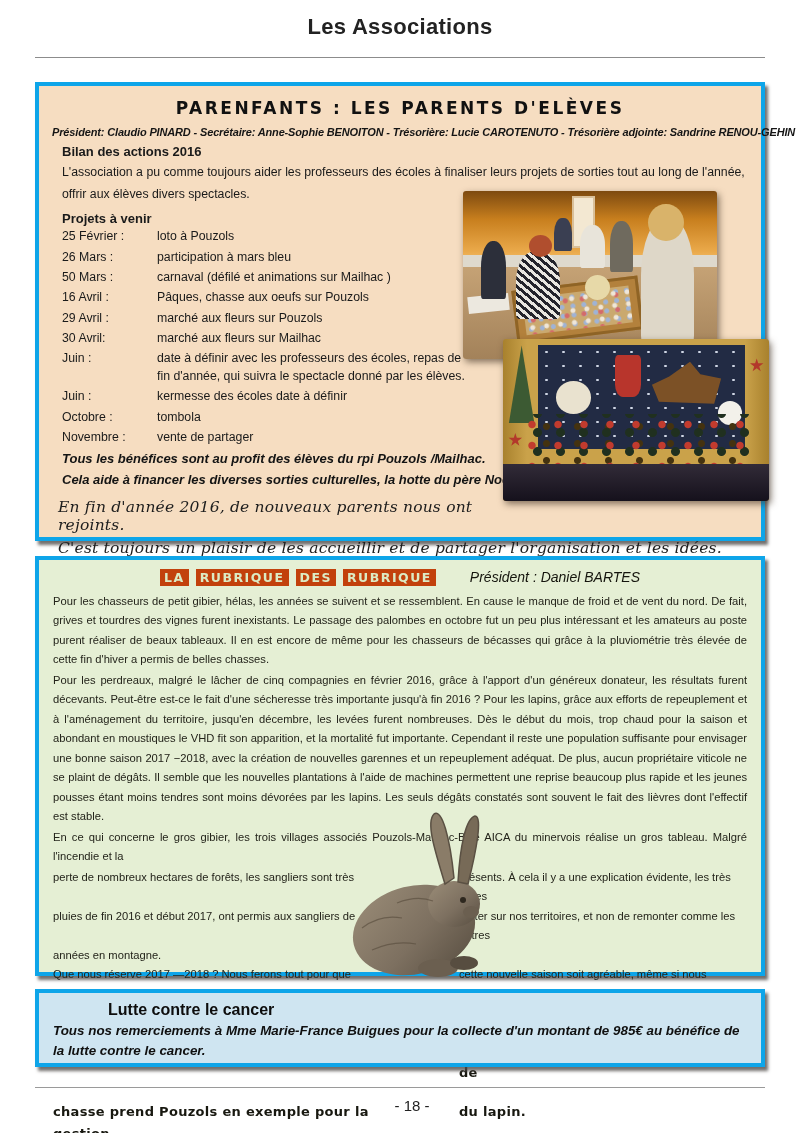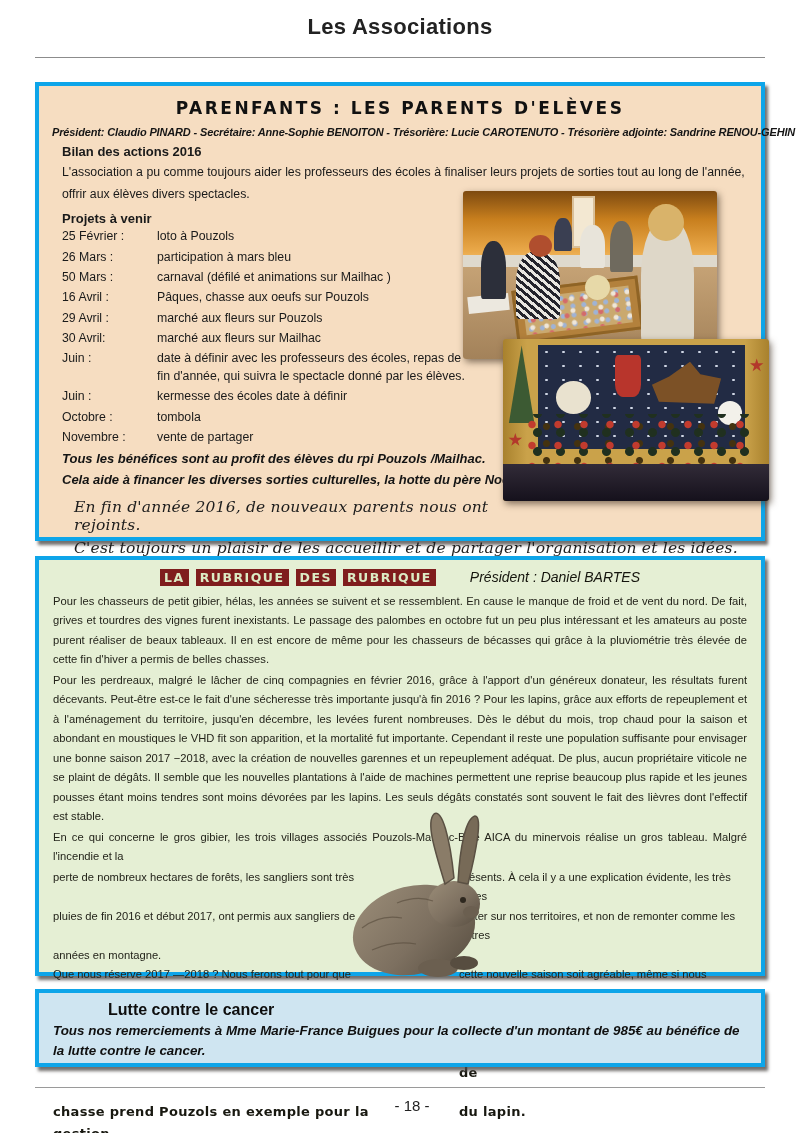--- a/index.html
+++ b/index.html
@@ -31,21 +31,21 @@
     white-space:nowrap;margin:0 0 6px;letter-spacing:-0.15px;color:#151515;
   }
   .pf-subhead{font-weight:bold;font-size:13px;margin:6px 0 2px 10px;}
   .pf-bilan{font-size:12.3px;margin:0 0 0 10px;line-height:1.8;max-width:714px;}
   .pf-events{margin:2px 0 0 10px;width:404px;font-size:12.3px;}
   .ev-row{display:flex;line-height:1.45;margin-bottom:2.5px;}
   .ev-date{flex:0 0 95px;}
   .ev-desc{flex:1;}
   .pf-benef{font-weight:bold;font-style:italic;font-size:13px;margin:1px 0 0 10px;line-height:1.5;color:#141414;}
   .pf-script{
-    font-size:15.5px;font-style:italic;margin:5px 0 0 22px;
+    font-size:15.5px;font-style:italic;margin:5px 0 0 6px;
     font-family:"DejaVu Serif", serif;letter-spacing:0.2px;color:#1d1d1d;
   }
   .pf-script.first{margin-top:9px;max-width:440px;}
 
   
   .photo{position:absolute;border-radius:3px;overflow:hidden;box-shadow:2px 3px 7px rgba(70,55,40,0.65);}
   .photo1{left:424px;top:105px;width:254px;height:168px;}
   .photo2{left:464px;top:253px;width:266px;height:162px;}
   .photo .abs{position:absolute;}
   
@@ -79,21 +79,21 @@
       radial-gradient(circle,#44320f 3px,transparent 4px);
     background-size:26px 21px,23px 19px,31px 17px;background-position:0 0,7px 9px,12px 4px;}
   .p2-audience{left:0;right:0;bottom:0;height:23%;background:linear-gradient(#322b38,#15111c);}
   .p2-star{width:14px;height:14px;background:#b3382b;
     clip-path:polygon(50% 0%,61% 35%,98% 35%,68% 57%,79% 91%,50% 70%,21% 91%,32% 57%,2% 35%,39% 35%);}
 
   
   .ch-header{display:flex;justify-content:center;align-items:baseline;gap:34px;margin:4px 0 6px;}
   .ch-title-words{display:flex;gap:7px;}
   .ch-word{
-    background:#7f1d1d;color:#dcebc4;font-weight:bold;font-size:12.5px;
+    background:#c2410c;color:#dcebc4;font-weight:bold;font-size:12.5px;
     letter-spacing:1.5px;padding:1px 4px;font-family:"DejaVu Sans", sans-serif;
   }
   .ch-president{font-style:italic;font-size:14px;color:#15150d;}
   .ch-par{font-size:11.2px;line-height:1.74;text-align:justify;margin:0 2px 1px;color:#23231a;}
   .split-row{display:flex;justify-content:space-between;font-size:11.2px;line-height:1.74;margin:0 2px;color:#23231a;}
   .split-left{width:352px;}
   .split-right{width:288px;}
   .hand{font-weight:bold;font-size:13px;letter-spacing:0.3px;font-family:"DejaVu Sans", sans-serif;color:#181810;margin-top:16px;}
   .hare{position:absolute;left:303px;top:248px;width:180px;height:176px;}
 

